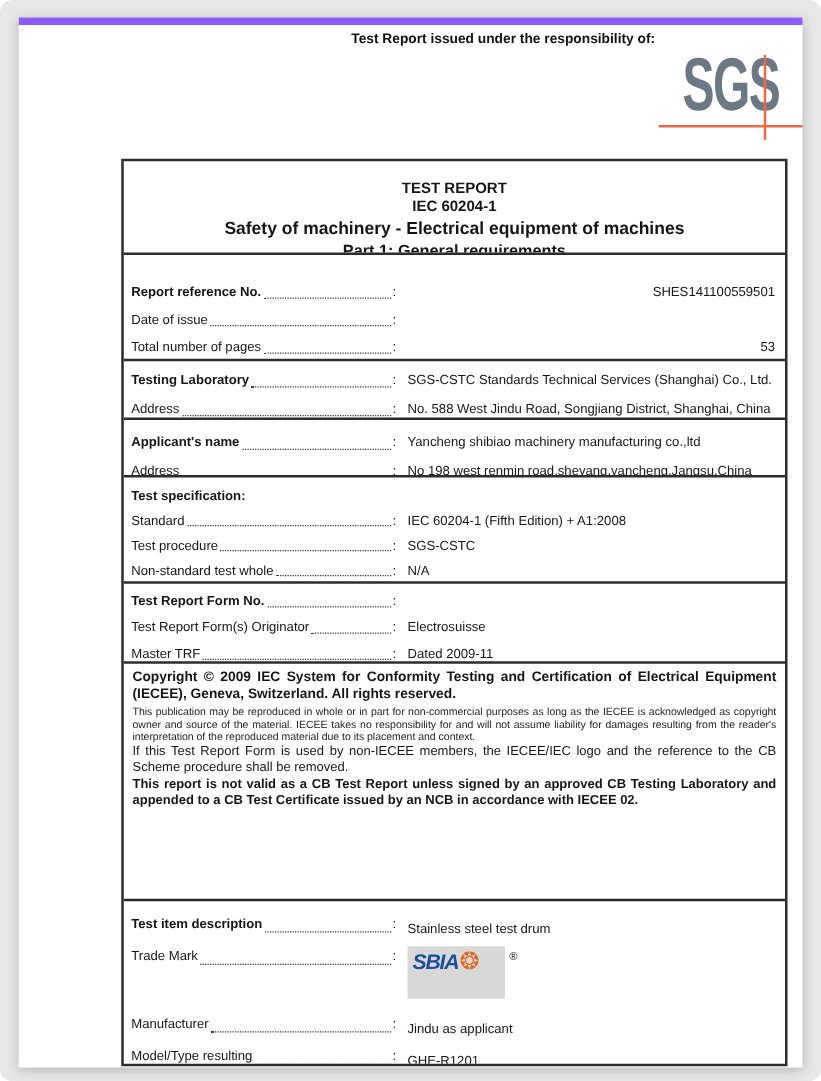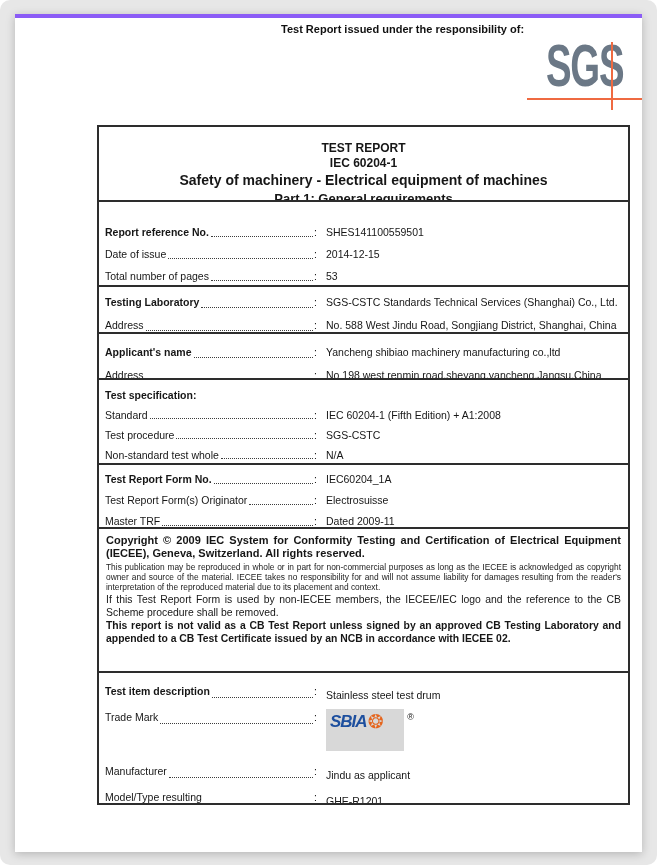--- a/index.html
+++ b/index.html
@@ -7,21 +7,21 @@
     width:657px;height:865px;position:relative;overflow:hidden;
     background:#ffffff;font-family:"Liberation Sans", sans-serif;
     -webkit-font-smoothing:antialiased;
   }
   .backdrop{
     position:absolute;left:0;top:0;width:657px;height:865px;
     background:#e7e7e7;border-radius:10px;
   }
   .page{
     position:absolute;left:15px;top:14px;width:627px;height:834px;
-    background:#ffffff;border-top:4px solid #8b5cf6;
+    background:#ffffff;border-top:6px solid #8b5cf6;
     box-shadow:0 2px 9px rgba(0,0,0,0.22);
     overflow:hidden;color:#161616;
   }
   
   .resp-note{
     position:absolute;left:266px;top:5px;
     font-size:11px;font-weight:bold;color:#111;white-space:nowrap;
   }
   .sgs-text{
     position:absolute;top:18px;left:495px;width:100px;height:60px;
@@ -39,27 +39,27 @@
   }
   .sec{box-sizing:border-box;overflow:hidden;}
   .sec + .sec{border-top:2px solid #2d2d2d;}
 
   .sec-title{height:73px;text-align:center;padding-top:13px;}
   .tl1{font-size:12px;font-weight:bold;line-height:16px;}
   .tl2{font-size:12px;font-weight:bold;line-height:15px;}
   .tl3{font-size:14px;font-weight:bold;line-height:19px;}
   .tl4{font-size:13px;font-weight:bold;line-height:17px;}
 
-  .sec-a{height:85px;padding-top:19px;}
+  .sec-a{height:85px;padding-top:19px;text-align:right;}
   .sec-b{height:47px;padding-top:4px;}
   .sec-c{height:46px;padding-top:7px;}
   .sec-d{height:85px;padding-top:5px;}
   .sec-e{height:64px;padding-top:4px;}
   .sec-f{height:144px;padding:5px 7px 0 7px;}
-  .sec-g{height:132px;padding-top:5px;}
+  .sec-g{height:132px;padding-top:5px;margin-top:46px;}
 
   .frow{display:flex;align-items:flex-start;padding:0 8px 0 6px;
         line-height:22px;font-size:10.5px;}
   .sec-b .frow,.sec-c .frow{line-height:23px;}
   .sec-d .frow{line-height:20px;}
   .sec-e .frow{line-height:21px;}
   .sec-g .frow{line-height:26px;}
   .flabel{display:flex;width:212px;flex:none;}
   .flabel .txt{white-space:nowrap;}
   .flabel .dots{flex:1;min-width:6px;border-bottom:1px dotted #3d3d3d;margin:0 1px 6px 2px;}
@@ -117,21 +117,20 @@
             <span>:</span>
           </span>
         <span class="fval">SHES141100559501</span>
       </div>
       <div class="frow">
         <span class="flabel">
             <span class="txt">Date of issue</span>
             <span class="dots"></span>
             <span>:</span>
           </span>
-        <span class="fval">2014-12-15</span>
       </div>
       <div class="frow">
         <span class="flabel">
             <span class="txt">Total number of pages</span>
             <span class="dots"></span>
             <span>:</span>
           </span>
         <span class="fval">53</span>
       </div>
     </div>
@@ -202,21 +201,20 @@
       </div>
     </div>
 
     <div class="sec sec-e">
       <div class="frow">
         <span class="flabel bold">
             <span class="txt">Test Report Form No.</span>
             <span class="dots"></span>
             <span>:</span>
           </span>
-        <span class="fval">IEC60204_1A</span>
       </div>
       <div class="frow">
         <span class="flabel">
             <span class="txt">Test Report Form(s) Originator</span>
             <span class="dots"></span>
             <span>:</span>
           </span>
         <span class="fval">Electrosuisse</span>
       </div>
       <div class="frow">

